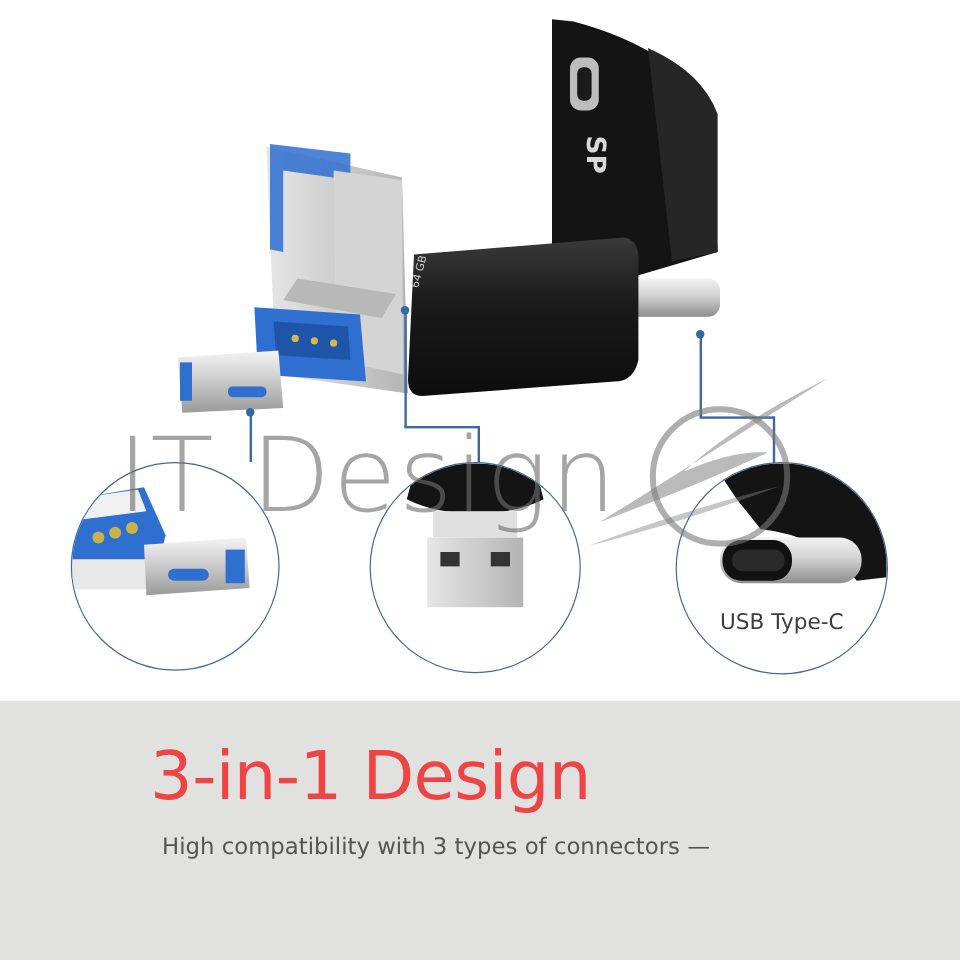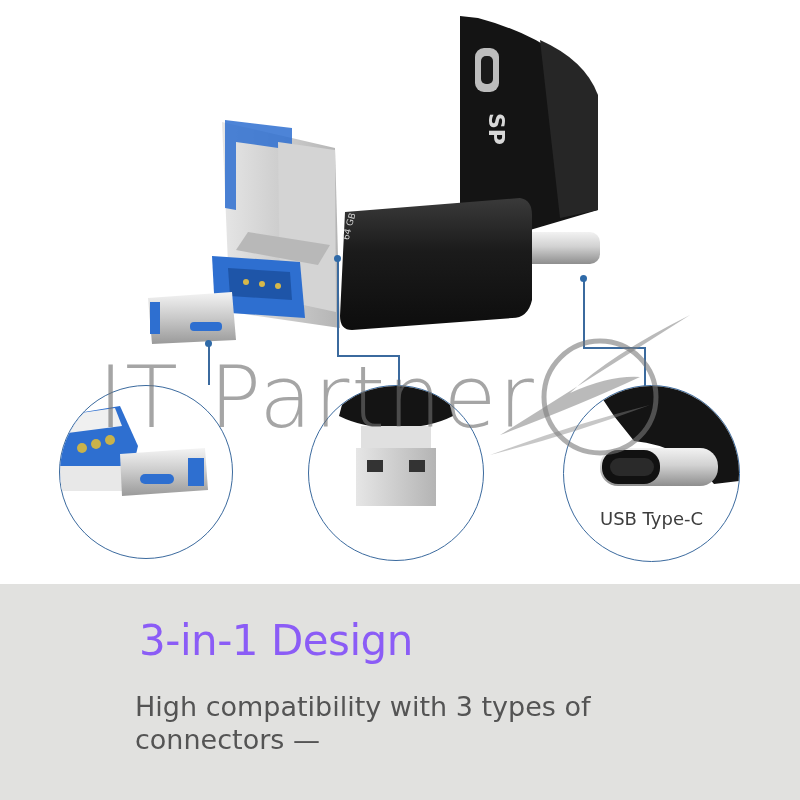--- a/index.html
+++ b/index.html
@@ -1,20 +1,20 @@
 <!DOCTYPE html>
 <html><head>
 <meta charset="utf-8">
 <style>
   html, body { margin:0; padding:0; }
   body { width:800px; height:800px; position:relative; overflow:hidden; background:#ffffff; font-family:"DejaVu Sans", sans-serif; }
   .stage { position:absolute; left:0; top:0; width:800px; height:584px; background:#ffffff; }
   .panel { position:absolute; left:0; top:584px; width:800px; height:216px; background:#e1e1df; }
-  .headline { position:absolute; left:139px; top:620px; font-size:42px; color:#8b5cf6; font-weight:normal; letter-spacing:-0.5px; line-height:1; }
-  .desc { position:absolute; left:135px; top:690px; font-size:27px; line-height:33px; color:#545454; width:600px; }
+  .headline { position:absolute; left:125px; top:620px; font-size:56px; color:#ef4444; font-weight:normal; letter-spacing:-0.5px; line-height:1; }
+  .desc { position:absolute; left:135px; top:690px; font-size:19px; line-height:33px; color:#545454; width:600px; }
   .circle { position:absolute; border:1.6px solid #3b6a9e; border-radius:50%; overflow:hidden; background:#fff; }
   .clabel { position:absolute; left:0; width:100%; text-align:center; font-size:18px; color:#3d3d3d; }
   .lead { position:absolute; background:#3b6a9e; }
   .dot { position:absolute; width:7px; height:7px; border-radius:50%; background:#2f6aa8; }
   .watermark { position:absolute; left:98px; top:354px; font-size:86px; color:rgba(110,110,110,0.62); font-family:"DejaVu Sans", sans-serif; font-weight:200; letter-spacing:2px; line-height:1; }
 </style>
 </head>
 <body>
 
 <div class="stage">
@@ -109,21 +109,21 @@
   <div class="circle" style="left:563px;top:385px;width:175px;height:175px;">
     <svg width="175" height="175" style="position:absolute;left:0;top:0">
       <path d="M30 0 L175 0 L175 95 L150 98 Q120 60 70 55 L50 30 Z" fill="#141414"></path>
       <rect x="36" y="62" width="118" height="38" rx="18" fill="url(#typec)"></rect>
       <rect x="38" y="64" width="58" height="34" rx="16" fill="#111"></rect>
       <rect x="46" y="72" width="44" height="18" rx="9" fill="#2a2a2a"></rect>
     </svg>
     <div class="clabel" style="top:122px;">USB Type-C</div>
   </div>
 
-  <div class="watermark">IT Partner</div>
+  <div class="watermark">IT Design</div>
   <svg width="200" height="150" style="position:absolute;left:490px;top:315px">
     <circle cx="110" cy="82" r="56" fill="none" stroke="rgba(120,120,120,0.6)" stroke-width="5"></circle>
     <path d="M10 120 Q90 70 200 0 Q120 40 80 78 Q120 60 150 62 Q90 90 10 120 Z" fill="rgba(130,130,130,0.55)"></path>
     <path d="M0 140 Q80 110 160 90 Q80 120 0 140 Z" fill="rgba(130,130,130,0.45)"></path>
   </svg>
 </div>
 
 <div class="panel">
 </div>
 <div class="headline">3-in-1 Design</div>

